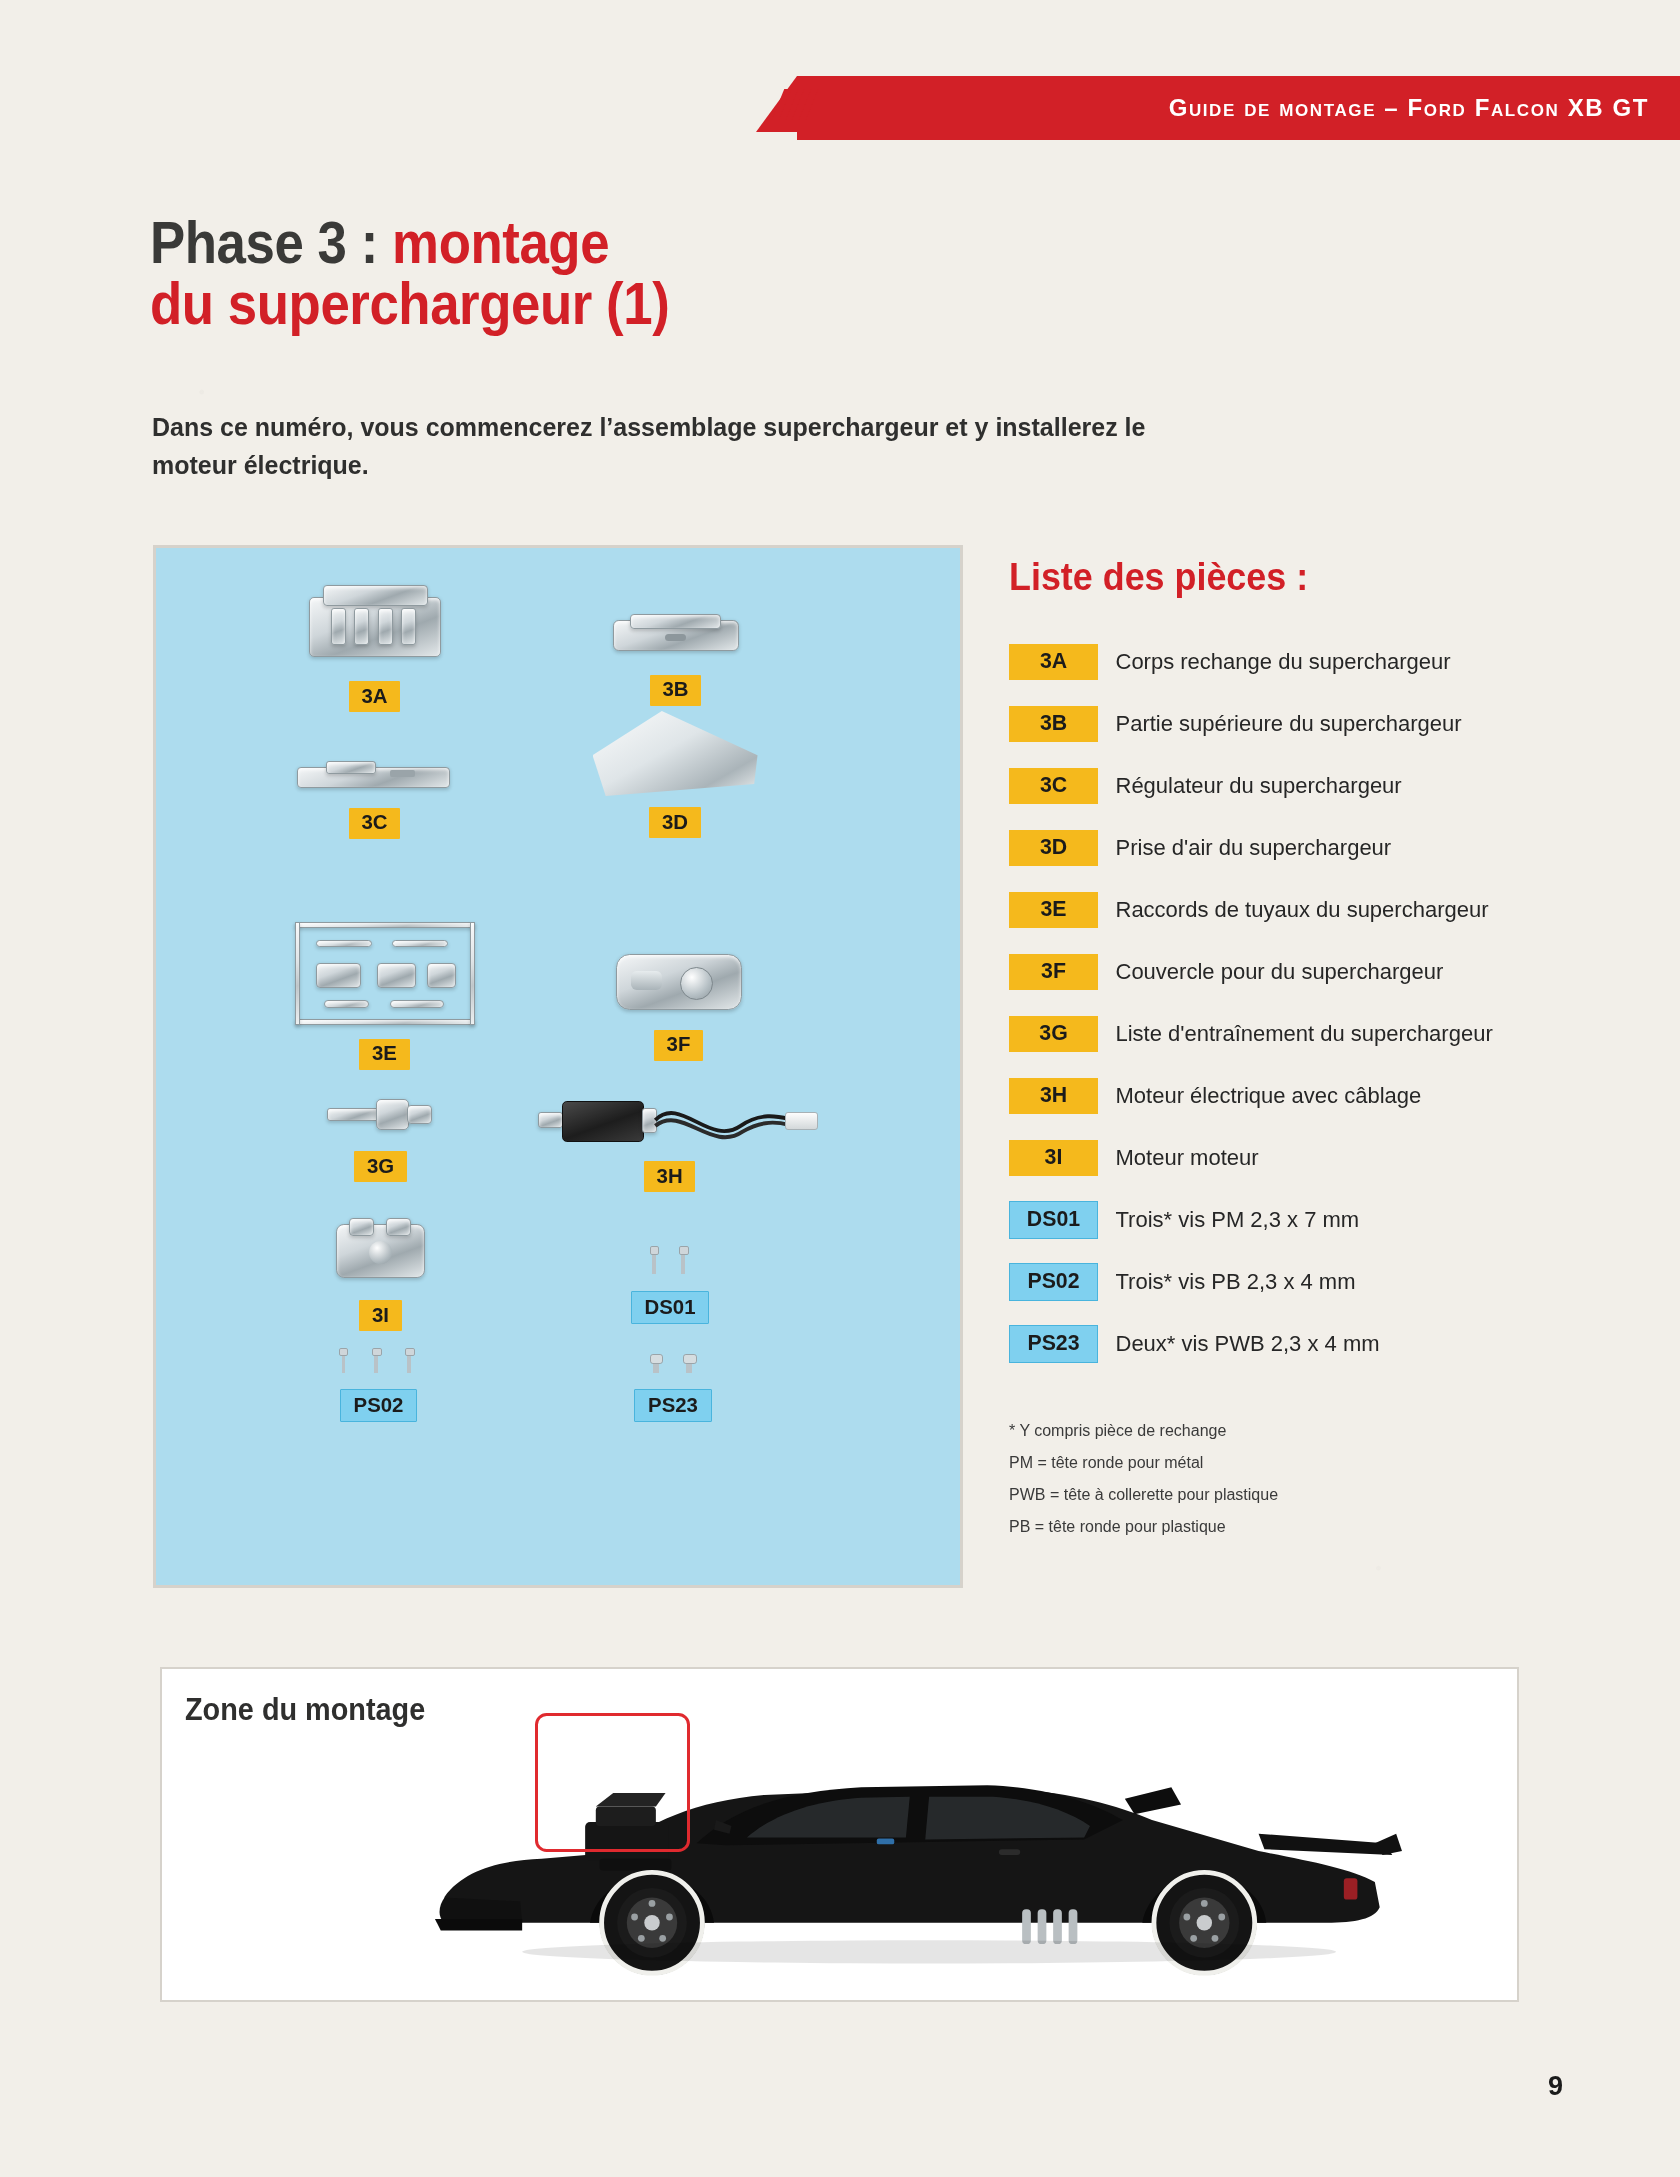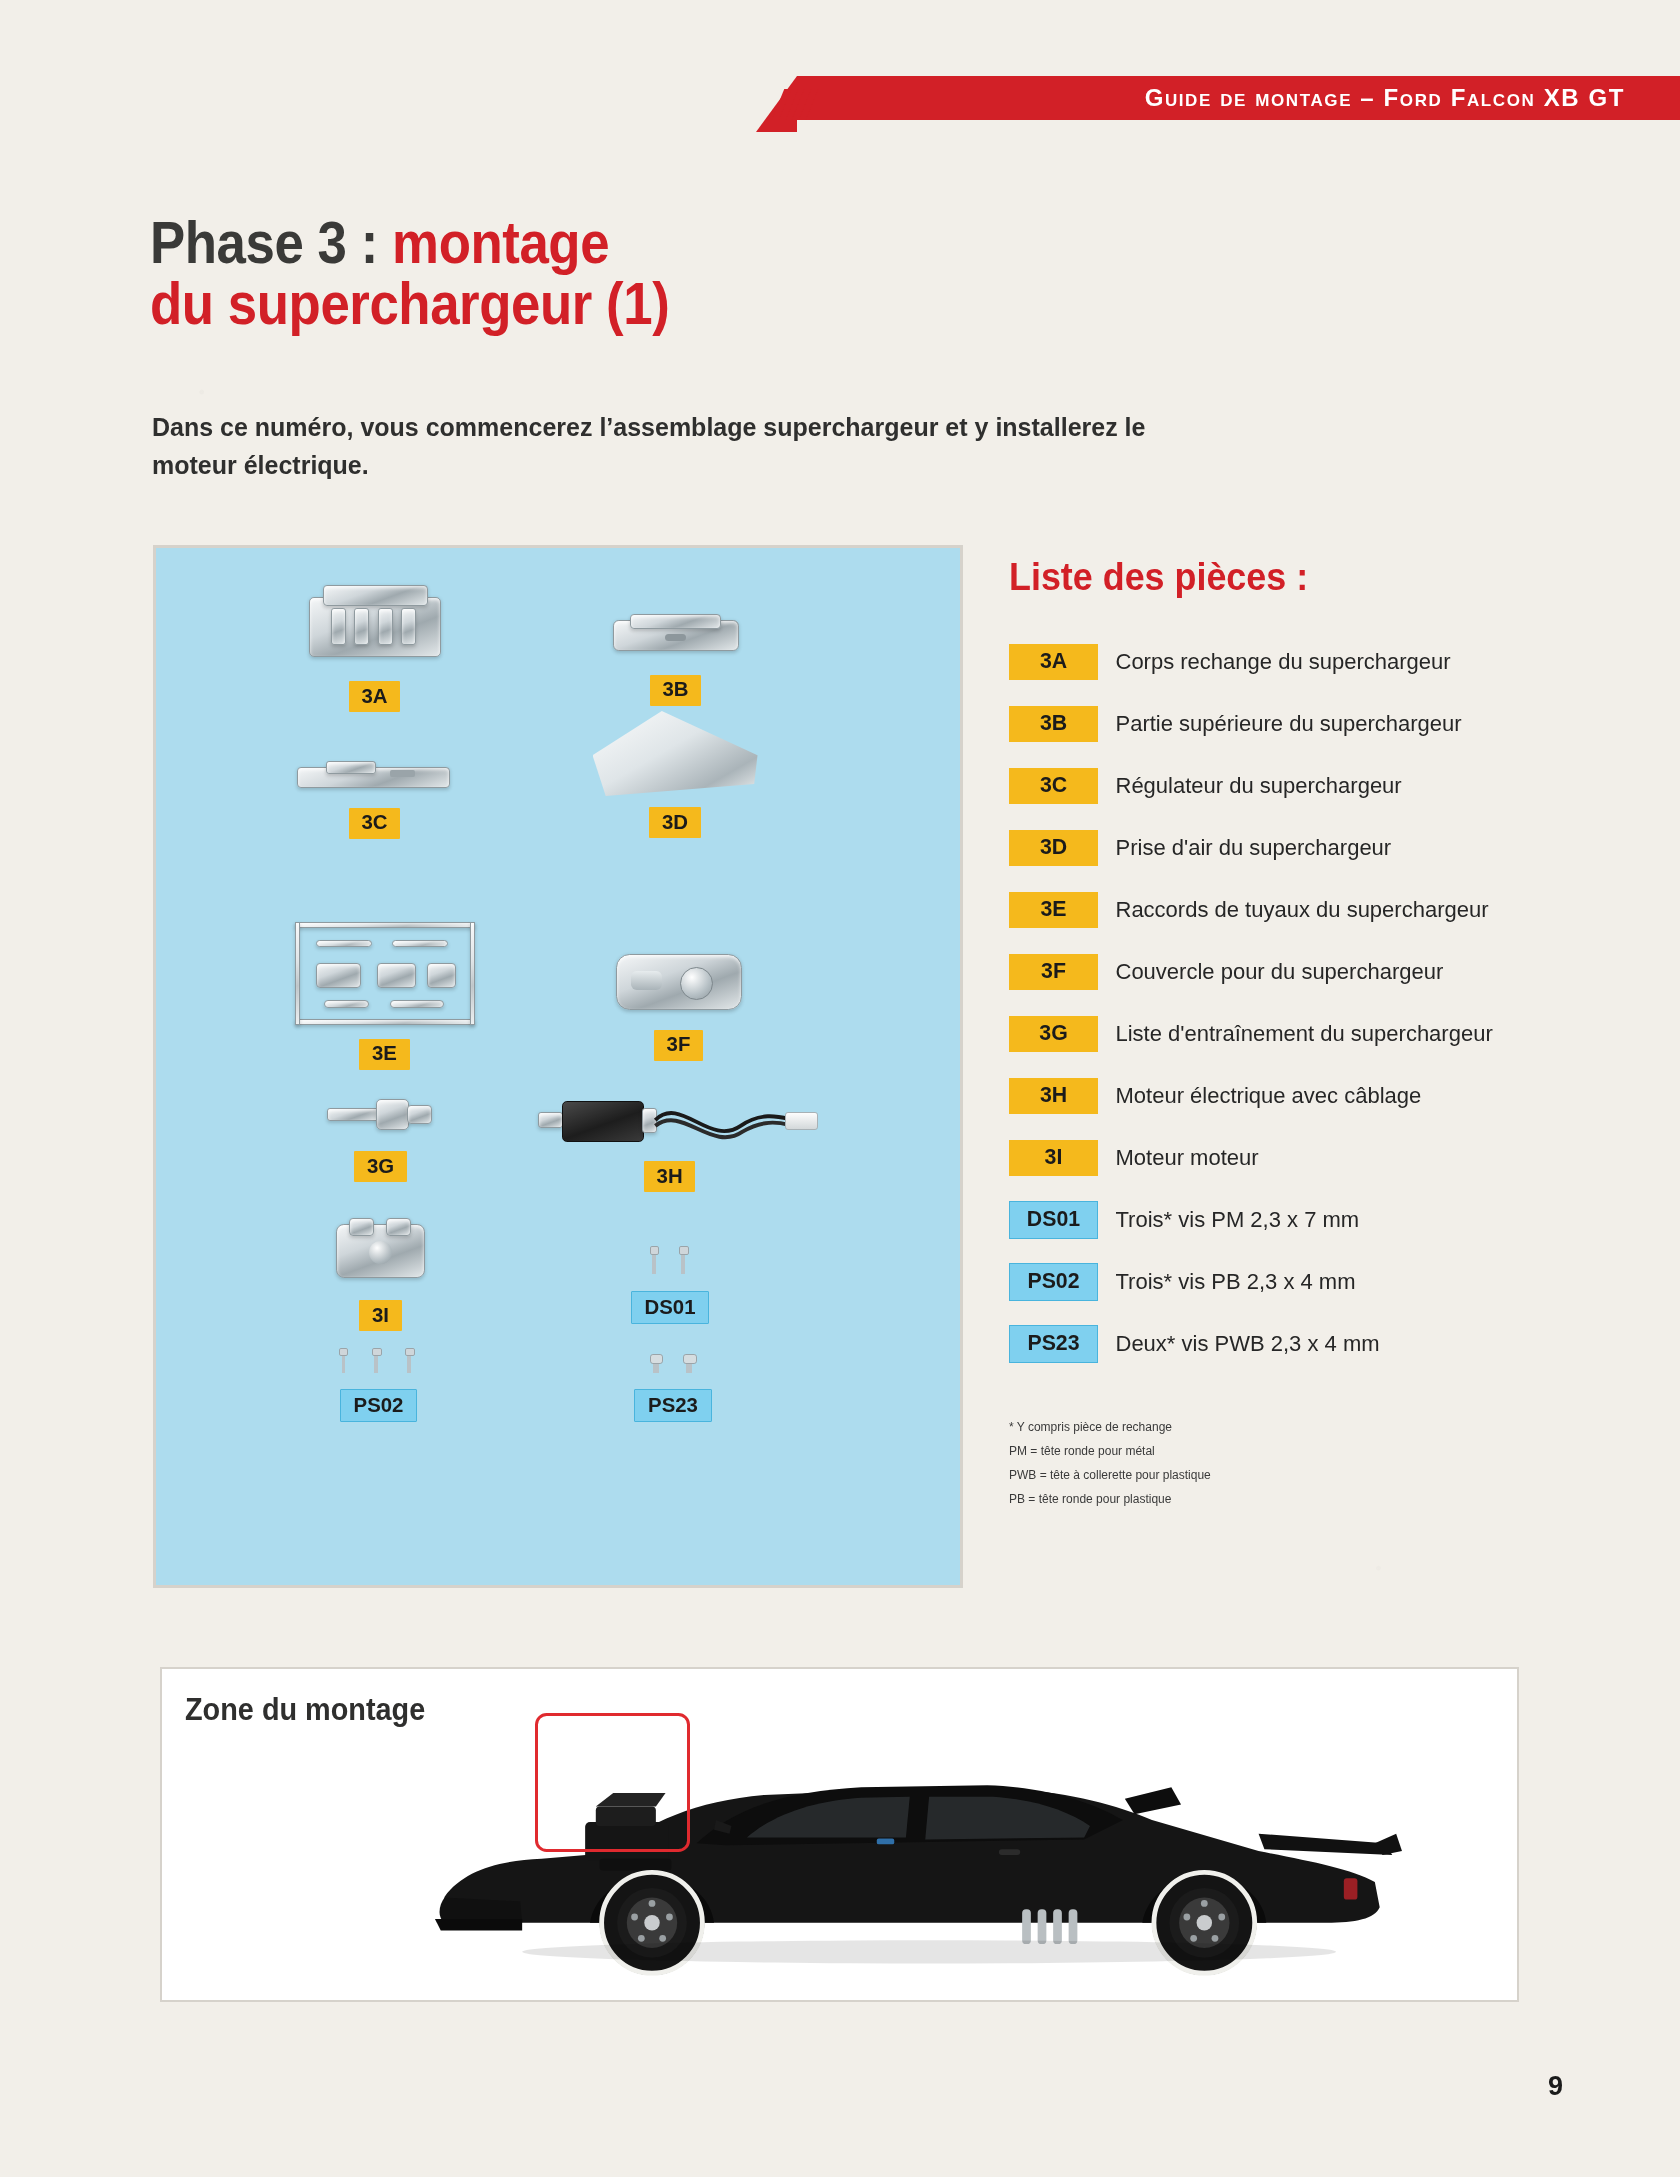--- a/index.html
+++ b/index.html
@@ -20,26 +20,26 @@
       radial-gradient(circle at 62% 42%, rgba(0,0,0,0.015) 0 1.9px, transparent 2.9px),
       radial-gradient(circle at 82% 72%, rgba(0,0,0,0.015) 0 1.9px, transparent 2.9px),
       radial-gradient(circle at 35% 88%, rgba(0,0,0,0.012) 0 1.9px, transparent 2.9px);
     pointer-events: none;
   }
 
   
   .header-band {
     position: absolute;
     top: 76px; left: 797px; right: 0;
-    height: 44px;
+    height: 64px;
     background: #d22027;
     display: flex;
     align-items: center;
     justify-content: flex-end;
-    padding-right: 56px;
+    padding-right: 32px;
   }
   .header-band:before {
     content: "";
     position: absolute;
     left: -41px; top: 0;
     width: 0; height: 0;
     border-style: solid;
     border-width: 0 0 56px 41px;
     border-color: transparent transparent #d22027 transparent;
   }
@@ -178,21 +178,21 @@
     color: #262626;
     white-space: nowrap;
   }
   .footnotes {
     position: absolute;
     left: 1009px;
     top: 1415px;
     width: 602px;
   }
   .footnote {
-    font-size: 12px;
+    font-size: 16px;
     color: #3a3a3a;
     line-height: 2.0;
   }
 
   
   .zone-panel {
     position: absolute;
     left: 160px;
     top: 1667px;
     width: 1359px;

